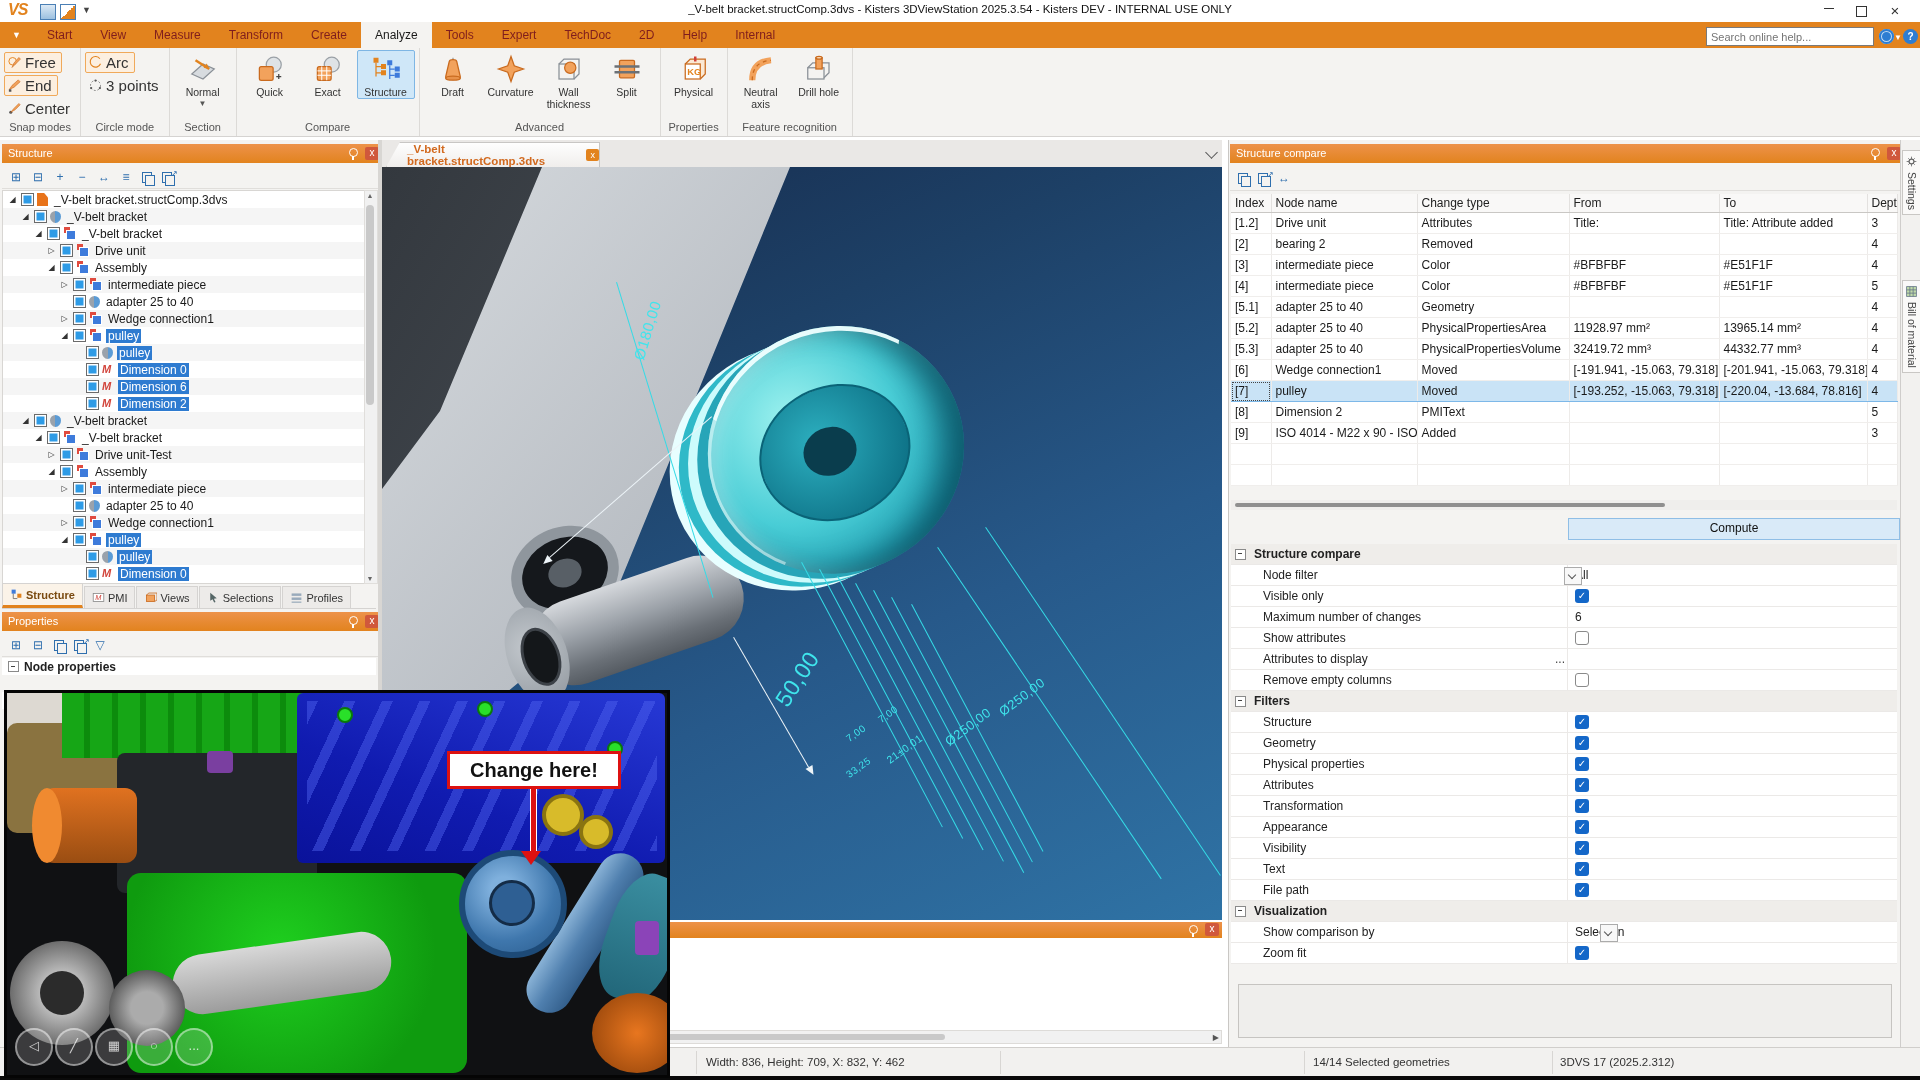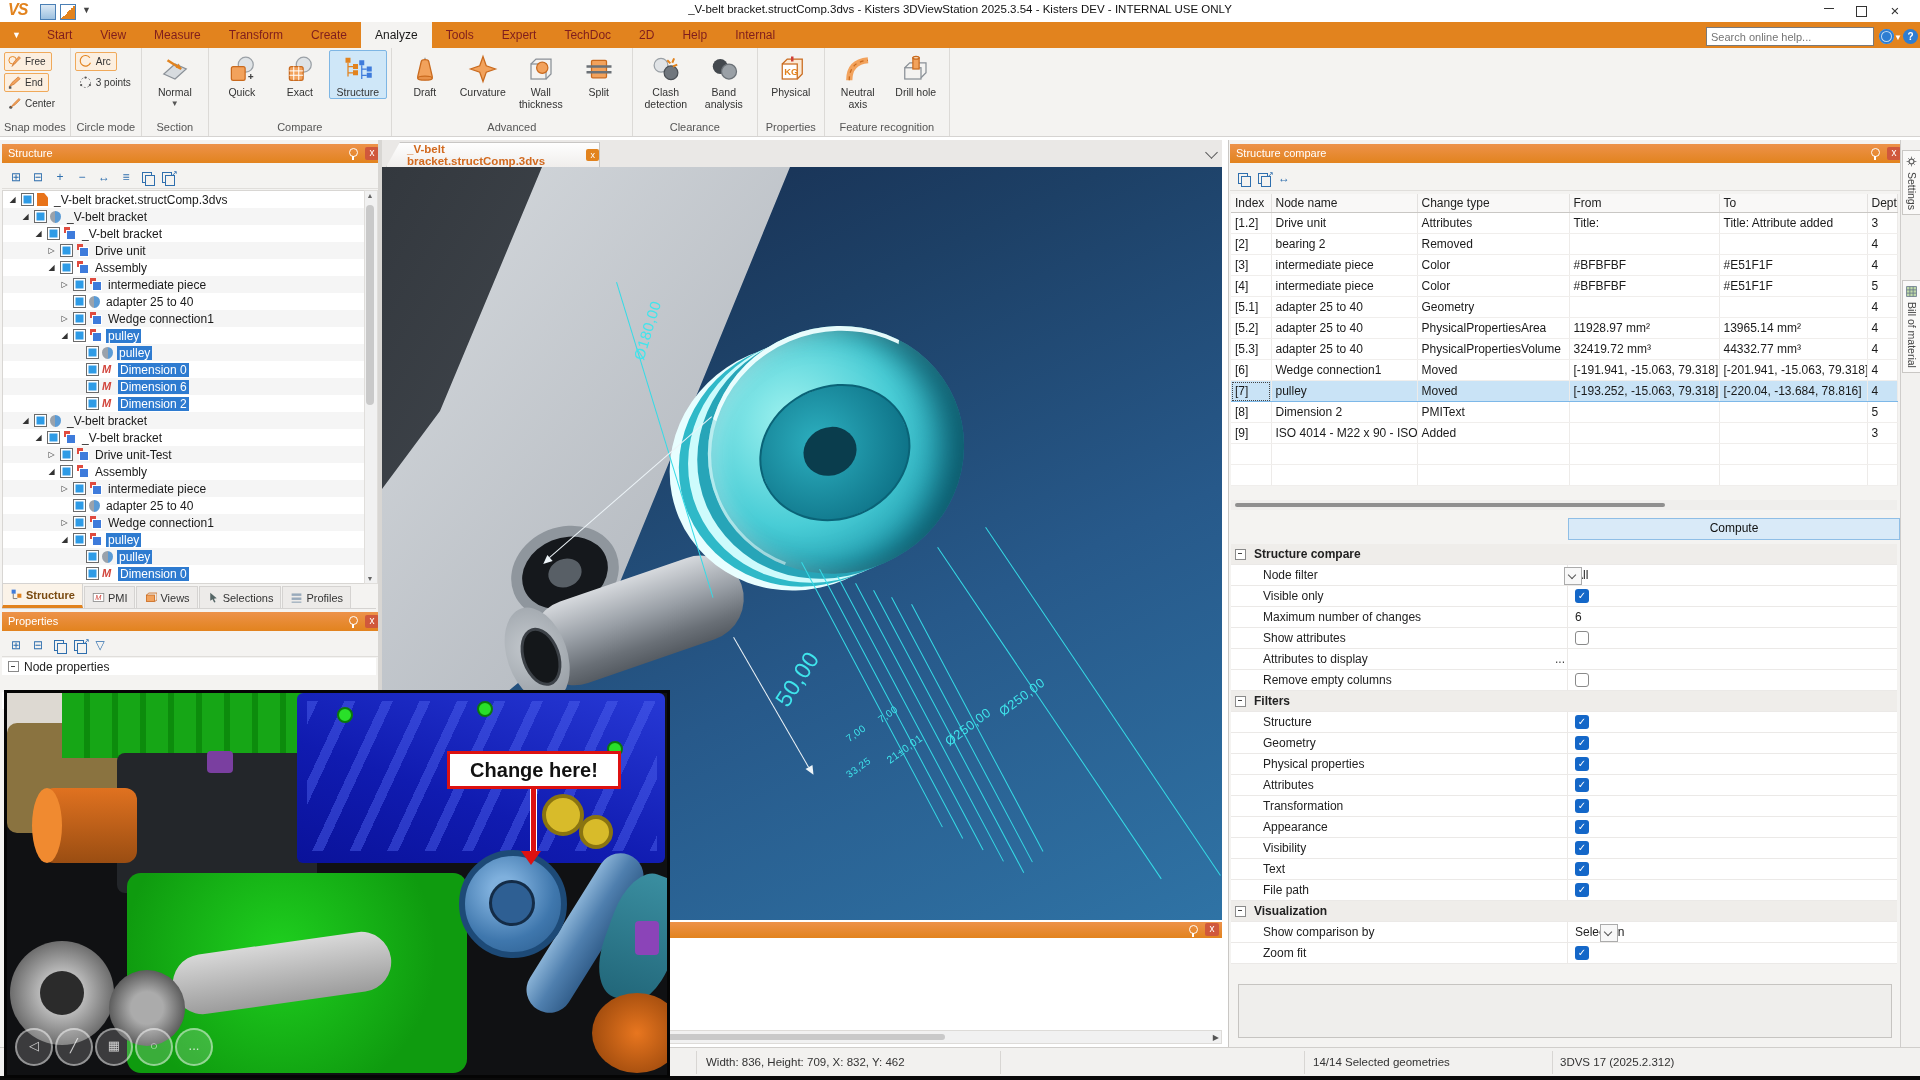--- a/index.html
+++ b/index.html
@@ -28,21 +28,21 @@
   #ribbon-search{position:absolute;right:46px;top:26px;width:158px;height:17px;margin-top:-21px;font-size:11px;border:1px solid #7a7a7a;padding:0 4px;background:#fff;color:#333;}
   .rib-circ{position:absolute;top:7px;width:15px;height:15px;border-radius:50%;background:#2D7DD2;color:#fff;font-size:10px;font-weight:bold;text-align:center;line-height:15px;}
   #rib-globe{right:26px;box-shadow:inset 0 0 0 2px #2D7DD2, inset 0 0 0 3px #bcd8f2;}
   #rib-globe-caret{position:absolute;right:18px;top:11px;font-size:8px;color:#fff;}
   #rib-help{right:0px;margin-right:2px;}
   #ribbon-body{position:absolute;left:0;top:48px;width:1920px;height:88px;background:#F4F3F1;border-bottom:1px solid #D5D3D1;display:flex;}
   .rb-group{display:flex;flex-direction:column;border-right:1px solid #DCDAD7;padding:2px 4px 0 4px;}
   .rb-items{display:flex;flex:1;align-items:flex-start;}
   .rb-items.cols{flex-direction:column;align-items:flex-start;gap:2px;padding-top:2px;}
   .rb-label{font-size:11px;color:#555;text-align:center;padding:1px 0 3px 0;}
-  .rb-small{display:flex;align-items:center;gap:3px;font-size:10px;color:#333;padding:1px 5px 1px 2px;border:1px solid transparent;border-radius:2px;}
+  .rb-small{display:flex;align-items:center;gap:3px;font-size:15px;color:#333;padding:1px 5px 1px 2px;border:1px solid transparent;border-radius:2px;}
   .rb-small.outlined{border-color:#F0A95A;background:#FCEFE0;}
   .rb-small svg{width:15px;height:15px;}
   .rb-big{display:flex;flex-direction:column;align-items:center;width:52px;padding:3px 2px 0 2px;border:1px solid transparent;border-radius:2px;}
   .rb-big svg{width:30px;height:30px;}
   .rb-big .blabel{font-size:10.5px;color:#333;text-align:center;line-height:1.15;margin-top:2px;}
   .rb-big.selected{background:#CFE7F8;border-color:#7EB6E4;}
   .rb-big .dd{font-size:8px;color:#555;margin-top:1px;}
 
   
   .panel-h{position:absolute;height:19px;background:linear-gradient(180deg,#ED924A,#E2831E);color:#fff;font-size:11px;line-height:19px;padding-left:6px;}
@@ -345,40 +345,20 @@
             </svg>
             <span class="blabel">Split</span>
           </div>
         </div>
         <div class="rb-label">Advanced</div>
       </div>
       <div class="rb-group">
         <div class="rb-items">
           <div class="rb-big">
             <svg class="" viewBox="0 0 24 24">
-              <circle cx="8" cy="9" r="5.5" fill="#E0E3E6" stroke="#9AA0A6"></circle>
-              <circle cx="16" cy="15" r="5.5" fill="#70767D" stroke="#4A4F55"></circle>
-              <path d="M13 5l2.5 2.5M18.5 3.5L17 7M21 8.5L17.5 10" stroke="#E2831E" stroke-width="1.6"></path>
-            </svg>
-            <span class="blabel">Clash detection</span>
-          </div>
-          <div class="rb-big">
-            <svg class="" viewBox="0 0 24 24">
-              <circle cx="9" cy="10" r="6" fill="#43484E"></circle>
-              <circle cx="16" cy="14" r="6" fill="#9AA0A6" stroke="#6B7177"></circle>
-            </svg>
-            <span class="blabel">Band analysis</span>
-          </div>
-        </div>
-        <div class="rb-label">Clearance</div>
-      </div>
-      <div class="rb-group">
-        <div class="rb-items">
-          <div class="rb-big">
-            <svg class="" viewBox="0 0 24 24">
               <path d="M5 8 L9 4 H21 V16 L17 20" fill="#FBE9D5" stroke="#C96A1E"></path>
               <rect x="5" y="8" width="12" height="12" fill="#fff" stroke="#C96A1E"></rect>
               <text x="6.5" y="17" font-size="7.5" font-weight="bold" fill="#E2831E">KG</text>
               <path d="M13 2v4" stroke="#D04038" stroke-width="2"></path>
             </svg>
             <span class="blabel">Physical</span>
           </div>
         </div>
         <div class="rb-label">Properties</div>
       </div>
@@ -600,21 +580,21 @@
     <span class="pt-ico">⊞</span>
     <span class="pt-ico">⊟</span>
     <span class="mini-sq"></span>
     <span class="mini-sq">
         <span class="mini-arrow">↗</span>
       </span>
     <span class="pt-ico">▽</span>
   </div>
   <div class="prop-row" style="top:658px;">
     <span class="cbox" style="margin-left:6px;"></span>
-    <span style="font-weight:normal;">Node properties</span>
+    <span style="font-weight:bold;">Node properties</span>
   </div>
   <div class="prop-row" style="top:692px;">
     <span class="cbox" style="margin-left:22px;"></span>
     <span style="font-weight:bold;">General</span>
   </div>
 
   <div class="abs" style="left:378px;top:140px;width:4px;height:907px;background:#D8D6D3;"></div>
 
   <div id="doc-tabbar">
     <div id="doc-tab">

